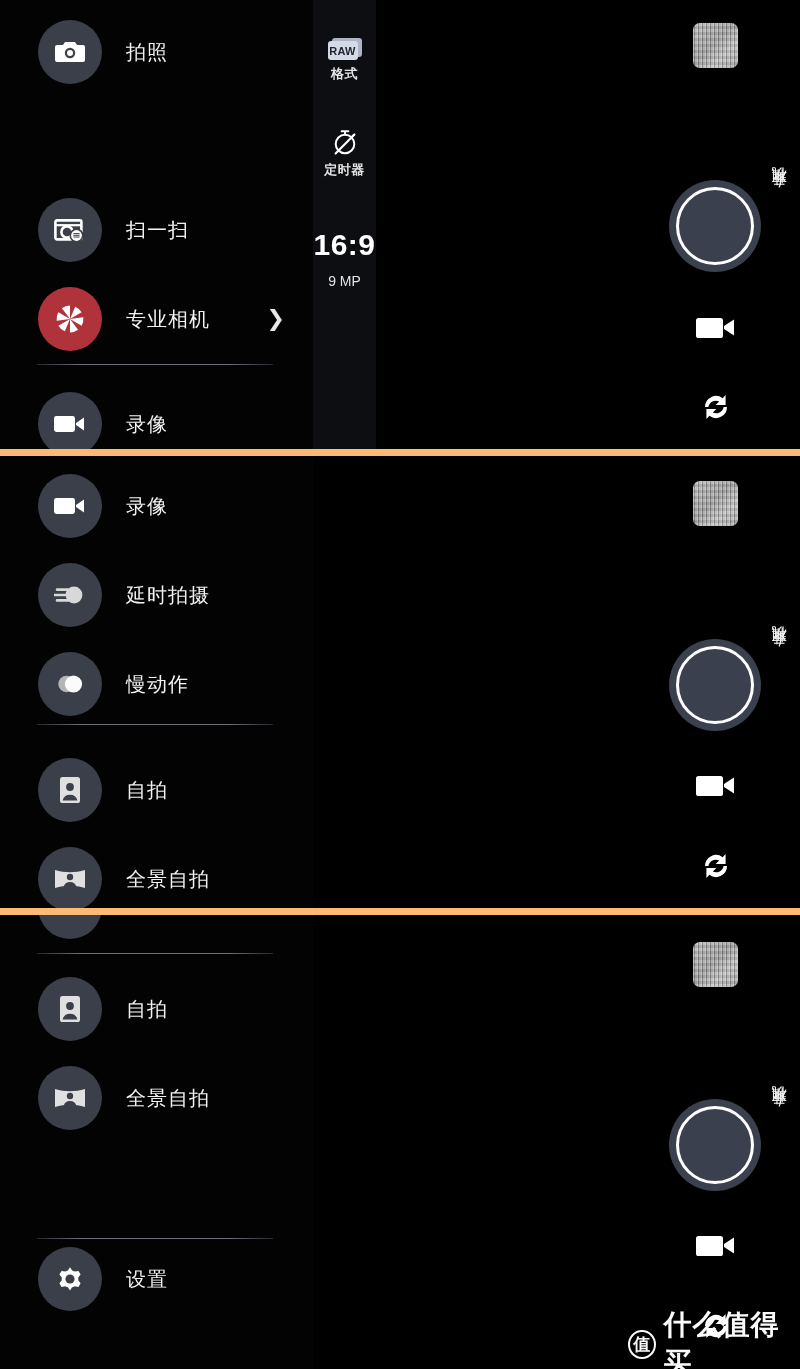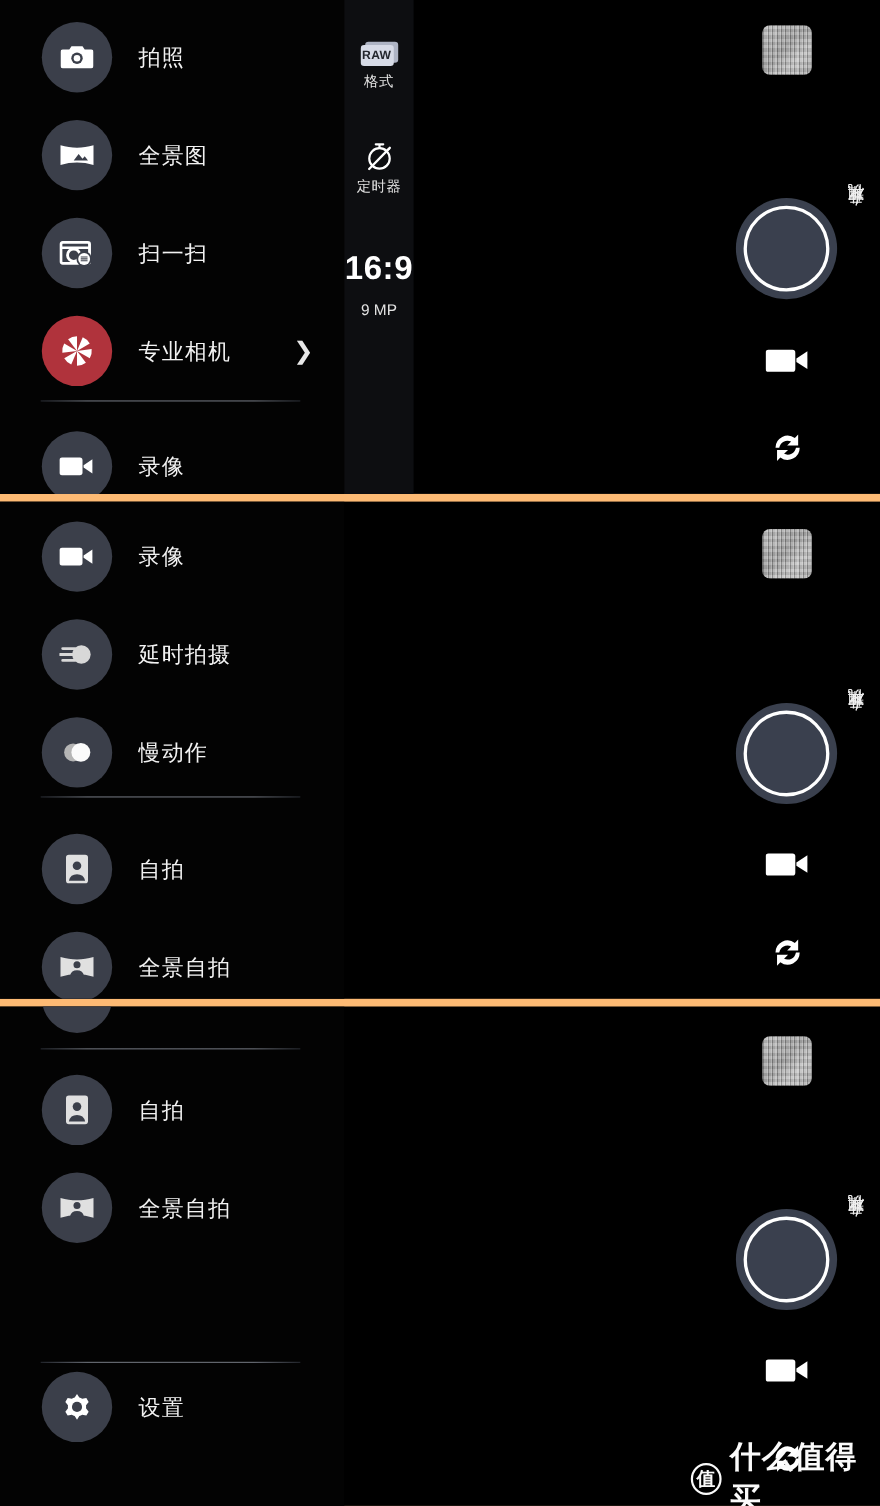--- a/index.html
+++ b/index.html
@@ -62,20 +62,21 @@
   }
 
   
   .strip-item {
     position:absolute; left:313px; width:63px;
     display:flex; flex-direction:column; align-items:center;
   }
   .strip-label {
     color:#e4e4e4; font-size:13px; margin-top:5px; letter-spacing:.5px;
     white-space:nowrap;
+    font-weight:bold;
   }
   .raw-chip {
     position:relative; width:34px; height:22px;
   }
   .raw-chip .back {
     position:absolute; right:0; top:0; width:30px; height:19px;
     background:#aeb4c4; border-radius:3px;
   }
   .raw-chip .front {
     position:absolute; left:0; top:3px; width:30px; height:19px;
@@ -151,29 +152,20 @@
         <div class="mi-icon">
           <svg width="30" height="24" viewBox="0 0 30 24">
               <path d="M10 2h10l2 3h6a2 2 0 0 1 2 2v13a2 2 0 0 1-2 2H2a2 2 0 0 1-2-2V7a2 2 0 0 1 2-2h6z" fill="#fff"></path>
               <circle cx="15" cy="13" r="5.2" fill="#3b3f4a"></circle>
               <circle cx="15" cy="13" r="3" fill="#fff"></circle>
             </svg>
         </div>
         <span class="mi-label">拍照</span>
       </div>
 
-      <div class="menu-item" style="top:109px">
-        <div class="mi-icon">
-          <svg width="32" height="24" viewBox="0 0 32 24">
-              <path d="M1 3c10 3 20 3 30 0v18c-10-3-20-3-30 0z" fill="#fff"></path>
-              <path d="M13 17l4.5-6 3.5 4.4 2-2.4 3 4z" fill="#3b3f4a"></path>
-            </svg>
-        </div>
-        <span class="mi-label">全景图</span>
-      </div>
 
       <div class="menu-item" style="top:198px">
         <div class="mi-icon">
           <svg width="32" height="26" viewBox="0 0 32 26">
             <rect x="1.4" y="3.4" width="26" height="19" rx="1.6" fill="none" stroke="#fff" stroke-width="2.6"></rect>
             <path d="M1.4 8.2h26" stroke="#fff" stroke-width="2.2"></path>
             <circle cx="13" cy="15" r="5.6" fill="none" stroke="#fff" stroke-width="2.6"></circle>
             <circle cx="22.5" cy="18.5" r="7" fill="#3b3f4a"></circle>
             <circle cx="22.5" cy="18.5" r="5.4" fill="#fff"></circle>
             <path d="M19.4 16.6h6.2M19.4 18.3h6.2M19.4 20h6.2" stroke="#3b3f4a" stroke-width="1"></path>

